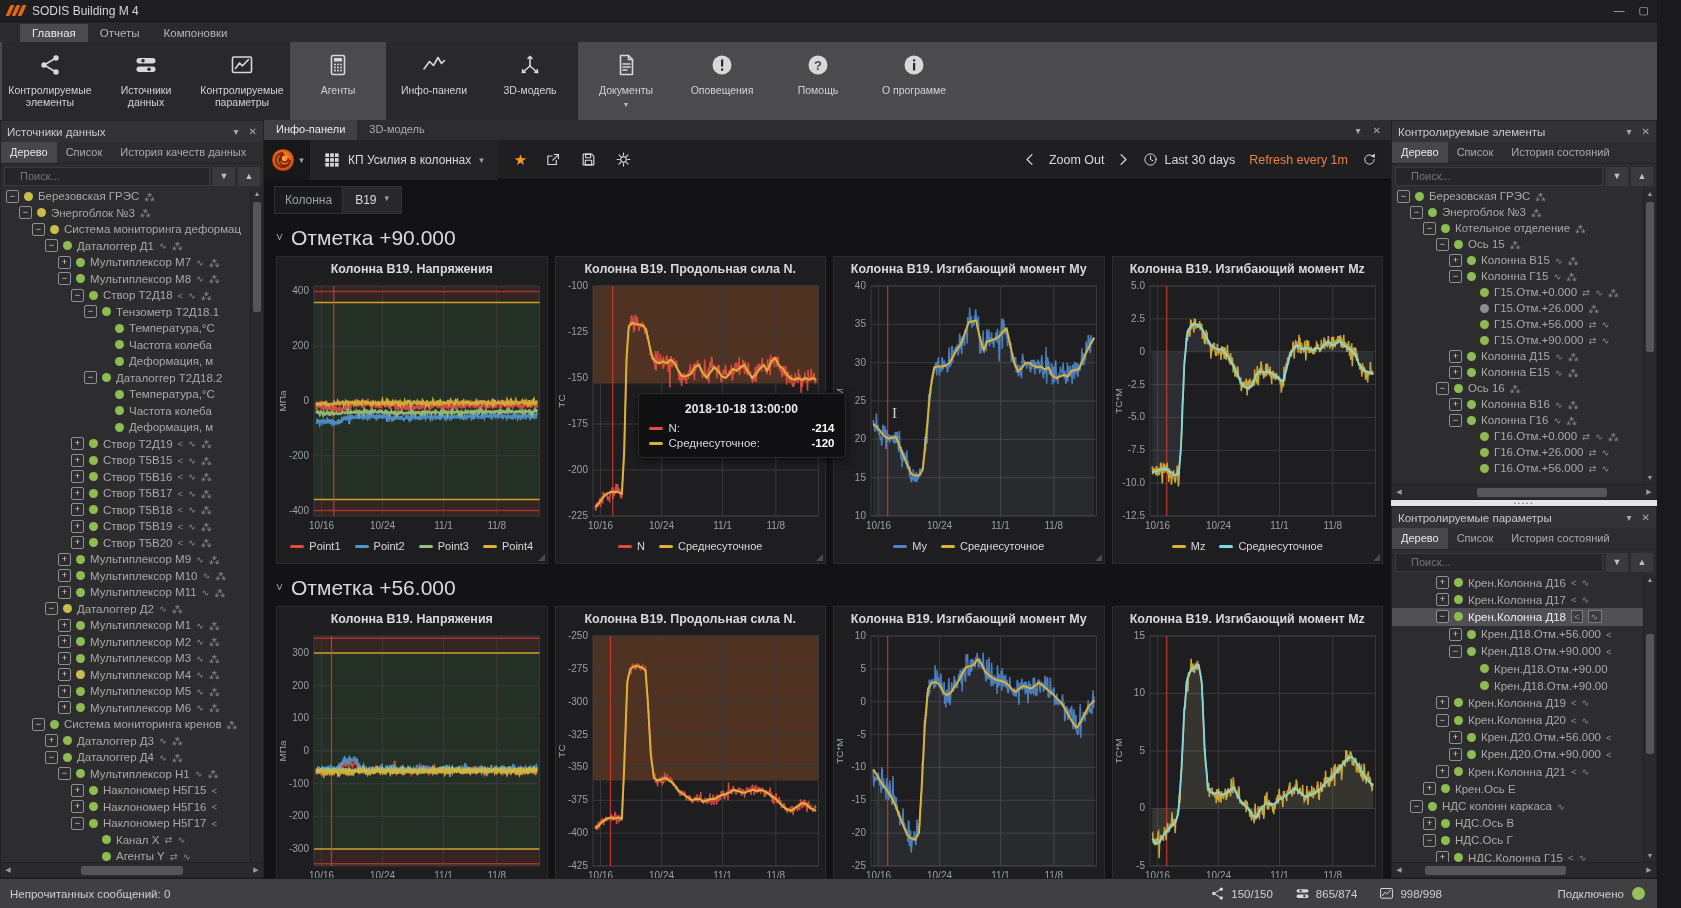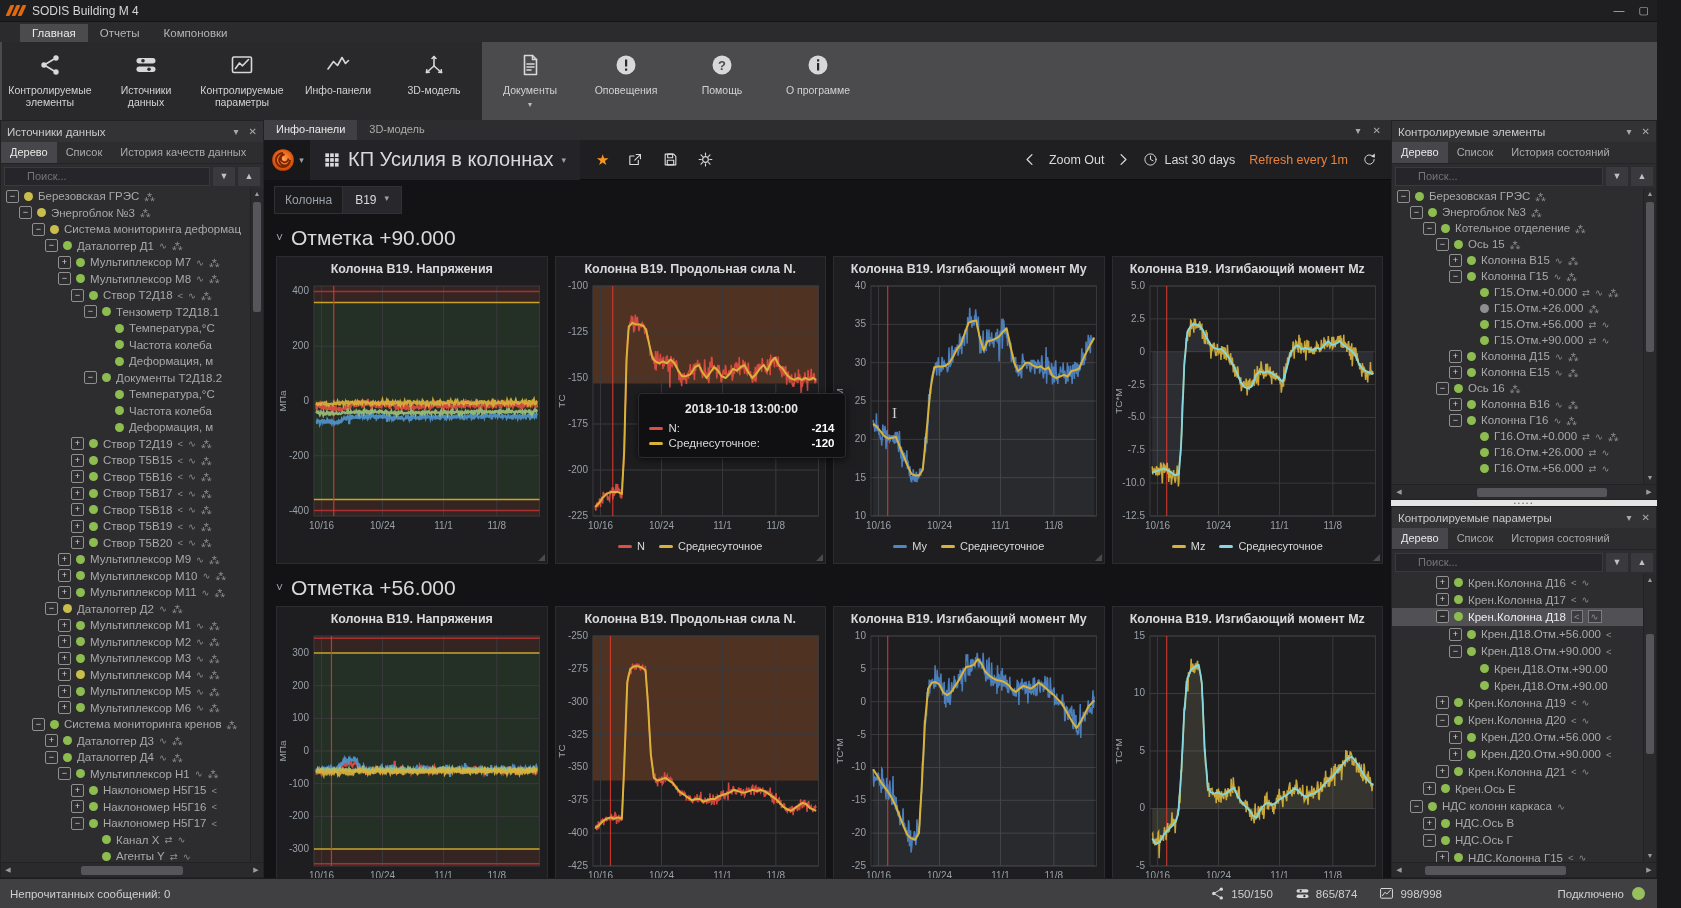--- a/index.html
+++ b/index.html
@@ -33,21 +33,21 @@
   #lp{left:0;top:0;bottom:0;width:264px;}
   .rightcol{position:absolute;right:0;top:0;bottom:0;width:266px;}
   #rt{left:0;right:0;top:0;height:380px;position:absolute;}
   #rb{left:0;right:0;top:386px;bottom:0;position:absolute;}
   .phdr{height:21px;display:flex;align-items:center;padding:0 6px;font-size:11.5px;color:#c9c9c9;background:#333336;flex:0 0 auto;}
   .phdr .hic{margin-left:auto;display:flex;gap:10px;color:#a9a9a9;font-size:10px;}
   .ptabs{height:22px;display:flex;align-items:stretch;background:#2d2d30;border-bottom:1px solid #242426;flex:0 0 auto;overflow:hidden;white-space:nowrap;}
   .ptab{font-size:11px;color:#ababab;padding:4px 9px;flex:0 0 auto;}
   .ptab.active{background:#47474b;color:#e8e8e8;}
   .searchrow{height:24px;display:flex;align-items:center;gap:3px;padding:2px 3px;flex:0 0 auto;}
-  .searchrow input{flex:1;height:19px;background:#26262a;border:1px solid #3a3a3e;color:#9a9a9a;font-size:11px;padding:0 22px;outline:none;}
+  .searchrow input{flex:1;height:19px;background:#26262a;border:1px solid #3a3a3e;color:#9a9a9a;font-size:11px;padding:0 15px;outline:none;}
   .sbtn{width:22px;height:19px;background:#3a3a3e;color:#c0c0c0;font-size:9px;display:flex;align-items:center;justify-content:center;}
   .treewrap{flex:1;position:relative;overflow:hidden;}
   .tree{position:absolute;inset:0 13px 0 0;overflow:hidden;}
   .trow{display:flex;align-items:center;height:16.5px;white-space:nowrap;}
   .trow.sel{background:#515155;}
   .trow.sel .tlabel{color:#ececec;}
   .expander{width:13px;height:13px;border:1px solid #909090;border-radius:2px;color:#d5d5d5;font-size:9px;line-height:11px;text-align:center;flex:0 0 auto;background:#2d2d30;}
   .spc{width:13px;flex:0 0 auto;}
   .dot{width:9px;height:9px;border-radius:50%;margin:0 5px 0 5px;flex:0 0 auto;}
   .dot.g{background:#8dbd50;}
@@ -66,21 +66,21 @@
   
   .center{position:absolute;left:264px;right:266px;top:0;bottom:0;background:#131315;}
   .ctabstrip{height:20px;background:#2d2d30;display:flex;align-items:stretch;}
   .ctab{font-size:11px;color:#ababab;padding:3px 12px;}
   .ctab.active{background:#404044;color:#eaeaea;}
   .ctabicons{margin-left:auto;display:flex;gap:12px;align-items:center;padding-right:10px;color:#a9a9a9;font-size:10px;}
   .grafana{position:absolute;top:20px;left:0;right:0;bottom:0;background:#131315;overflow:hidden;}
   .gnav{height:40px;background:#1f1f22;border-bottom:1px solid #0d0d0e;display:flex;align-items:center;}
   .glogo{width:46px;height:40px;background:#18181b;display:flex;align-items:center;justify-content:center;gap:3px;}
   .gsel{display:flex;align-items:center;gap:8px;padding:0 14px;height:40px;background:#242428;}
-  .gtitle{font-size:20px;color:#d8d9da;}
+  .gtitle{font-size:12px;color:#d8d9da;}
   .caret{color:#9aa0a8;font-size:9px;}
   .gicons{display:flex;align-items:center;gap:18px;margin-left:16px;}
   .gstar{color:#f79520;font-size:15px;}
   .gnavright{margin-left:auto;display:flex;align-items:center;gap:14px;padding-right:14px;font-size:12.5px;color:#d8d9da;}
   .refreshlbl{color:#e9823a;}
   .dashbody{position:absolute;top:40px;left:0;right:0;bottom:0;overflow:hidden;}
   .varrow{height:40px;display:flex;align-items:center;padding:6px 10px;gap:0;}
   .varlabel{background:#1b1b1e;border:1px solid #313135;color:#9aa0a6;font-size:12px;padding:6px 10px;}
   .varvalue{background:#28282c;border:1px solid #313135;border-left:none;color:#d8d9da;font-size:12px;padding:6px 12px;display:flex;gap:8px;align-items:flex-start;}
   .sechdr{height:36px;display:flex;align-items:center;gap:8px;padding-left:12px;color:#d9d9d9;font-size:21px;font-weight:300;}
@@ -160,20 +160,40 @@
           <div class="ric">
             <svg class="ic" width="24" height="24" viewBox="0 0 24 24">
               <rect x="2.5" y="4" width="19" height="15.5" rx="1.5"></rect>
               <polyline points="5.5,15.5 9.5,10 12.5,12.8 18.5,6.5"></polyline>
             </svg>
           </div>
           <div class="rlabel">Контролируемые
 параметры</div>
         </div>
       </div>
+      <div class="rgroup">
+        <div class="rbtn">
+          <div class="ric">
+            <svg class="ic" width="24" height="24" viewBox="0 0 24 24">
+              <rect x="5.5" y="2.5" width="13" height="19" rx="1.5"></rect>
+              <rect class="f" x="8" y="5" width="8" height="3.5"></rect>
+              <circle class="f" cx="9" cy="11.5" r="1"></circle>
+              <circle class="f" cx="12" cy="11.5" r="1"></circle>
+              <circle class="f" cx="15" cy="11.5" r="1"></circle>
+              <circle class="f" cx="9" cy="14.5" r="1"></circle>
+              <circle class="f" cx="12" cy="14.5" r="1"></circle>
+              <circle class="f" cx="15" cy="14.5" r="1"></circle>
+              <circle class="f" cx="9" cy="17.5" r="1"></circle>
+              <circle class="f" cx="12" cy="17.5" r="1"></circle>
+              <circle class="f" cx="15" cy="17.5" r="1"></circle>
+            </svg>
+          </div>
+          <div class="rlabel">Агенты</div>
+        </div>
+      </div>
       <div class="rgroup dark">
         <div class="rbtn">
           <div class="ric">
             <svg class="ic" width="24" height="24" viewBox="0 0 24 24">
               <polyline points="2,16 7.5,8.5 11.5,12.5 16,4.5 19.5,10.5 22.5,7.5"></polyline>
             </svg>
           </div>
           <div class="rlabel">Инфо-панели</div>
         </div>
         <div class="rbtn">
@@ -321,21 +341,21 @@
               <span class="tlabel">Частота колеба</span>
             </div>
             <div class="trow" style="height: 16.5px; padding-left: 96px;">
               <span class="spc"></span>
               <span class="dot g"></span>
               <span class="tlabel">Деформация, м</span>
             </div>
             <div class="trow" style="height: 16.5px; padding-left: 83px;">
               <span class="expander">−</span>
               <span class="dot g"></span>
-              <span class="tlabel">Документы Т2Д18.2</span>
+              <span class="tlabel">Даталоггер Т2Д18.2</span>
             </div>
             <div class="trow" style="height: 16.5px; padding-left: 96px;">
               <span class="spc"></span>
               <span class="dot g"></span>
               <span class="tlabel">Температура,°С</span>
             </div>
             <div class="trow" style="height: 16.5px; padding-left: 96px;">
               <span class="spc"></span>
               <span class="dot g"></span>
               <span class="tlabel">Частота колеба</span>
@@ -670,20 +690,38 @@
                   <text x="32" y="68.23809523809524" text-anchor="end" font-size="10" fill="#9aa0a8" font-family="Liberation Sans,sans-serif">200</text>
                   <text x="32" y="123" text-anchor="end" font-size="10" fill="#9aa0a8" font-family="Liberation Sans,sans-serif">0</text>
                   <text x="32" y="177.76190476190476" text-anchor="end" font-size="10" fill="#9aa0a8" font-family="Liberation Sans,sans-serif">-200</text>
                   <text x="32" y="232.52380952380952" text-anchor="end" font-size="10" fill="#9aa0a8" font-family="Liberation Sans,sans-serif">-400</text>
                   <text x="44.63513513513514" y="248" text-anchor="middle" font-size="10" fill="#9aa0a8" font-family="Liberation Sans,sans-serif">10/16</text>
                   <text x="105.71621621621621" y="248" text-anchor="middle" font-size="10" fill="#9aa0a8" font-family="Liberation Sans,sans-serif">10/24</text>
                   <text x="166.7972972972973" y="248" text-anchor="middle" font-size="10" fill="#9aa0a8" font-family="Liberation Sans,sans-serif">11/1</text>
                   <text x="220.24324324324323" y="248" text-anchor="middle" font-size="10" fill="#9aa0a8" font-family="Liberation Sans,sans-serif">11/8</text>
                   <text x="9" y="120" text-anchor="middle" font-size="10" fill="#9aa0a8" transform="rotate(-90 9 120)" font-family="Liberation Sans,sans-serif">МПа</text>
                 </svg>
+                <div class="legend">
+                  <span class="lgi">
+                    <span class="lgsw" style="background: rgb(226, 77, 66);"></span>
+                    <span>Point1</span>
+                  </span>
+                  <span class="lgi">
+                    <span class="lgsw" style="background: rgb(81, 149, 206);"></span>
+                    <span>Point2</span>
+                  </span>
+                  <span class="lgi">
+                    <span class="lgsw" style="background: rgb(156, 192, 124);"></span>
+                    <span>Point3</span>
+                  </span>
+                  <span class="lgi">
+                    <span class="lgsw" style="background: rgb(217, 178, 58);"></span>
+                    <span>Point4</span>
+                  </span>
+                </div>
                 <div class="rsz"></div>
               </div>
               <div class="cpanel">
                 <div class="ctitle">Колонна В19. Продольная сила N.</div>
                 <svg viewBox="0 0 270 252" width="100%" height="252" preserveAspectRatio="none">
                   <rect x="37" y="5" width="226" height="97.52" fill="rgba(222,110,40,0.26)"></rect>
                   <line x1="37" x2="263" y1="5" y2="5" stroke="#3a3a3d" stroke-width="1"></line>
                   <line x1="37" x2="263" y1="51" y2="51" stroke="#3a3a3d" stroke-width="1"></line>
                   <line x1="37" x2="263" y1="97" y2="97" stroke="#3a3a3d" stroke-width="1"></line>
                   <line x1="37" x2="263" y1="143" y2="143" stroke="#3a3a3d" stroke-width="1"></line>

